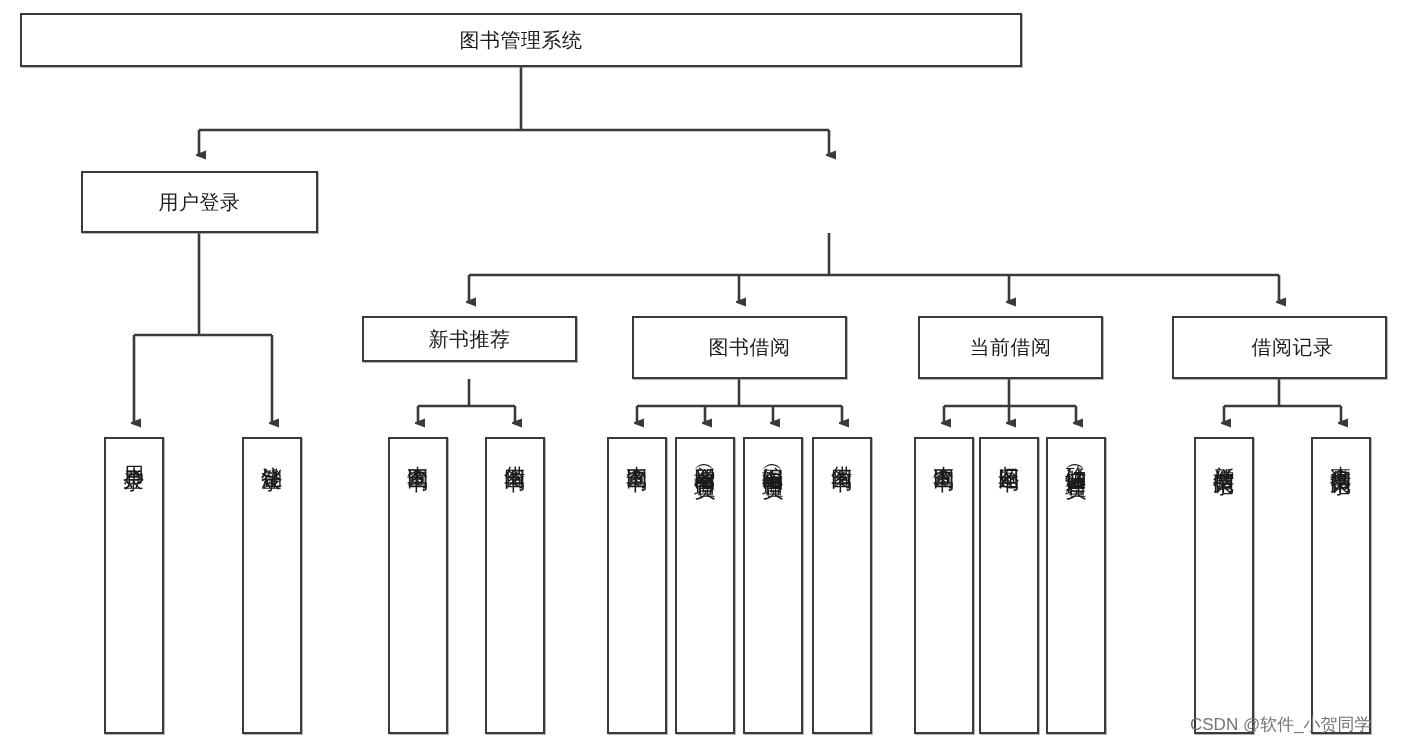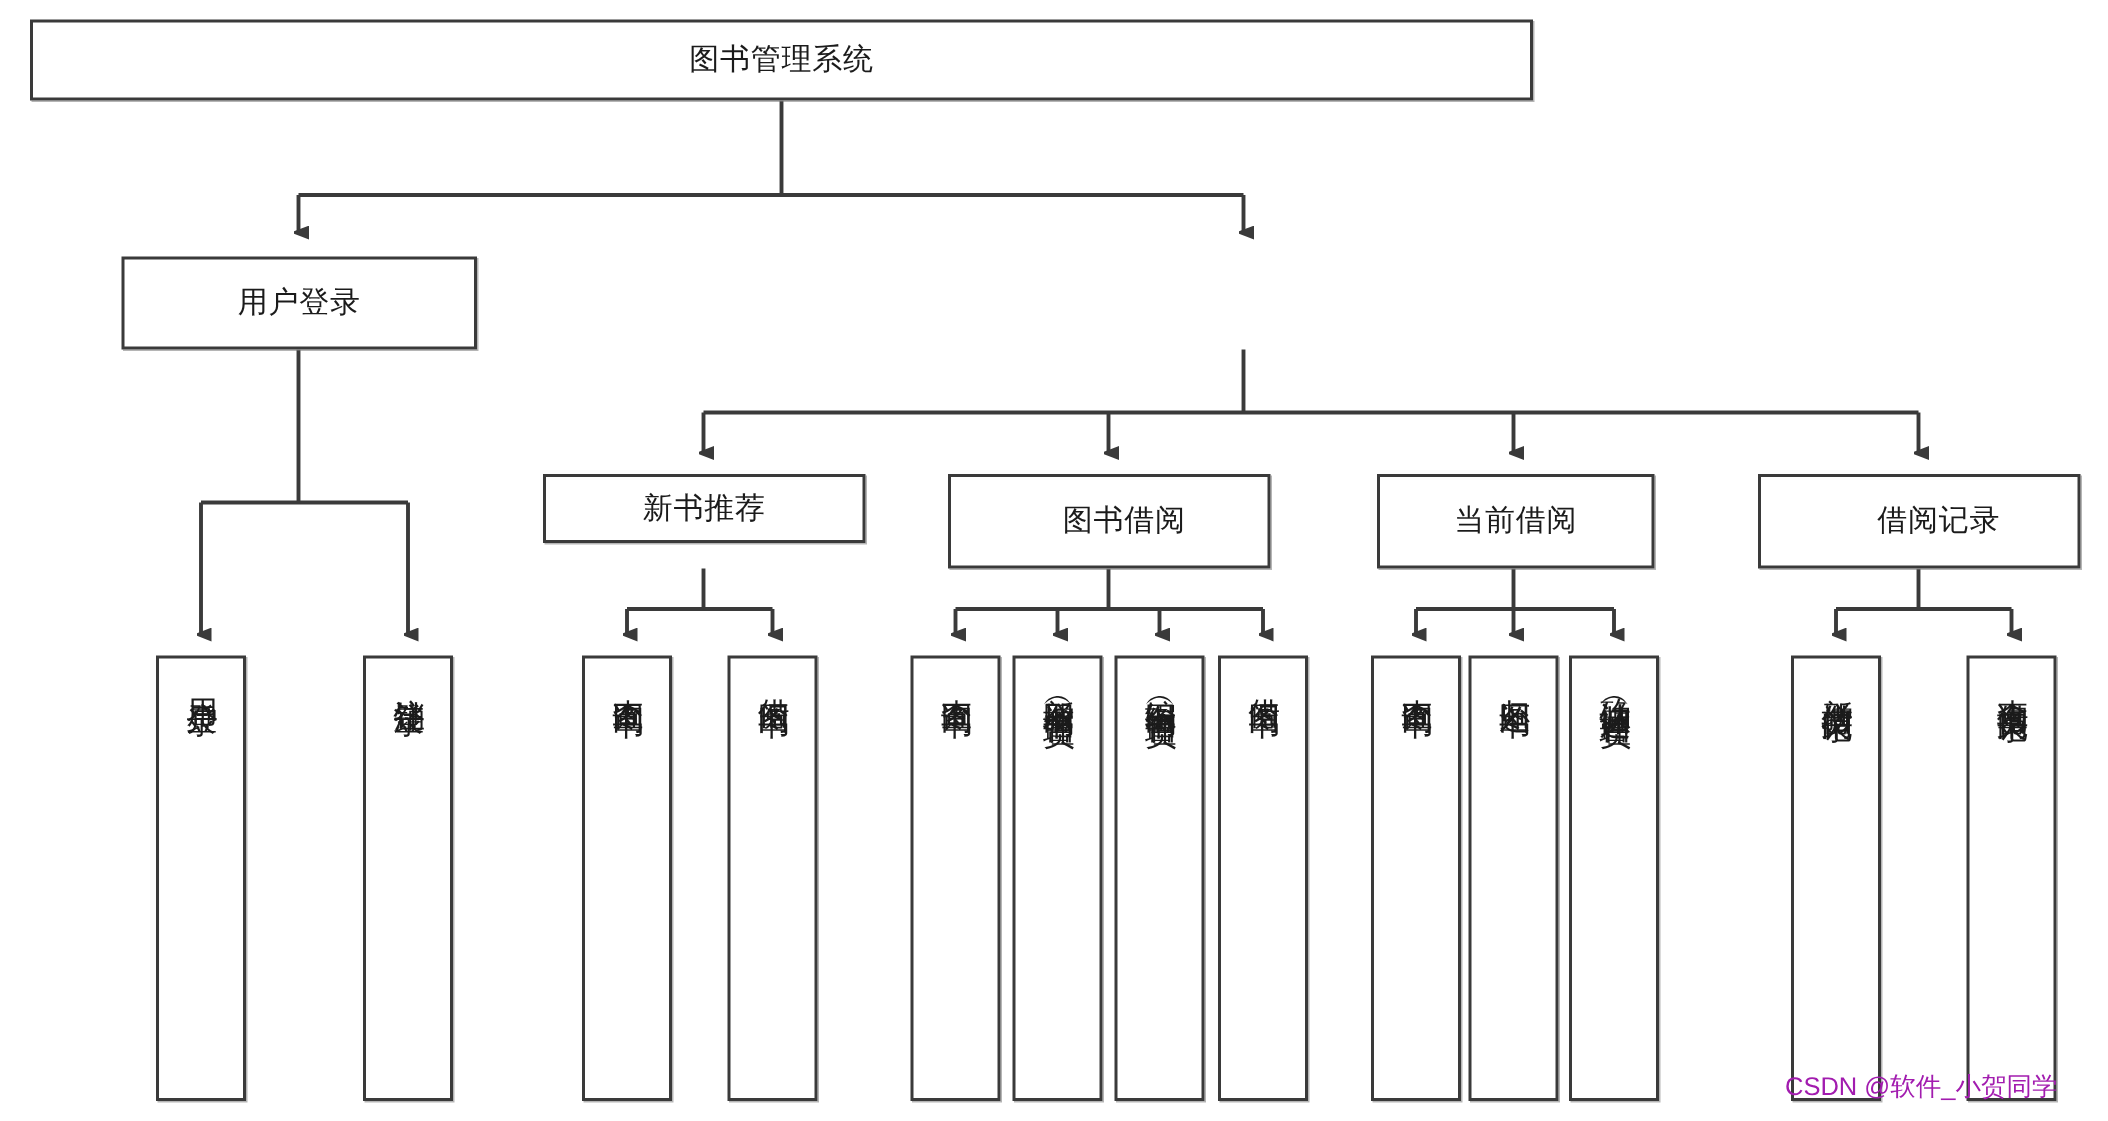--- a/index.html
+++ b/index.html
@@ -51,21 +51,21 @@
   .node.vertical .label {
     writing-mode: vertical-rl;
     text-orientation: upright;
     font-size: 21px;
     letter-spacing: 2px;
     white-space: nowrap;
   }
   #watermark {
     position: absolute;
     font-size: 17px;
-    color: #a21caf;
+    color: #737373;
     white-space: nowrap;
     pointer-events: none;
   }
 </style>
 </head>
 <body>
 
 <div id="canvas">
 
   <svg id="edges" viewBox="0 0 1405 747">

